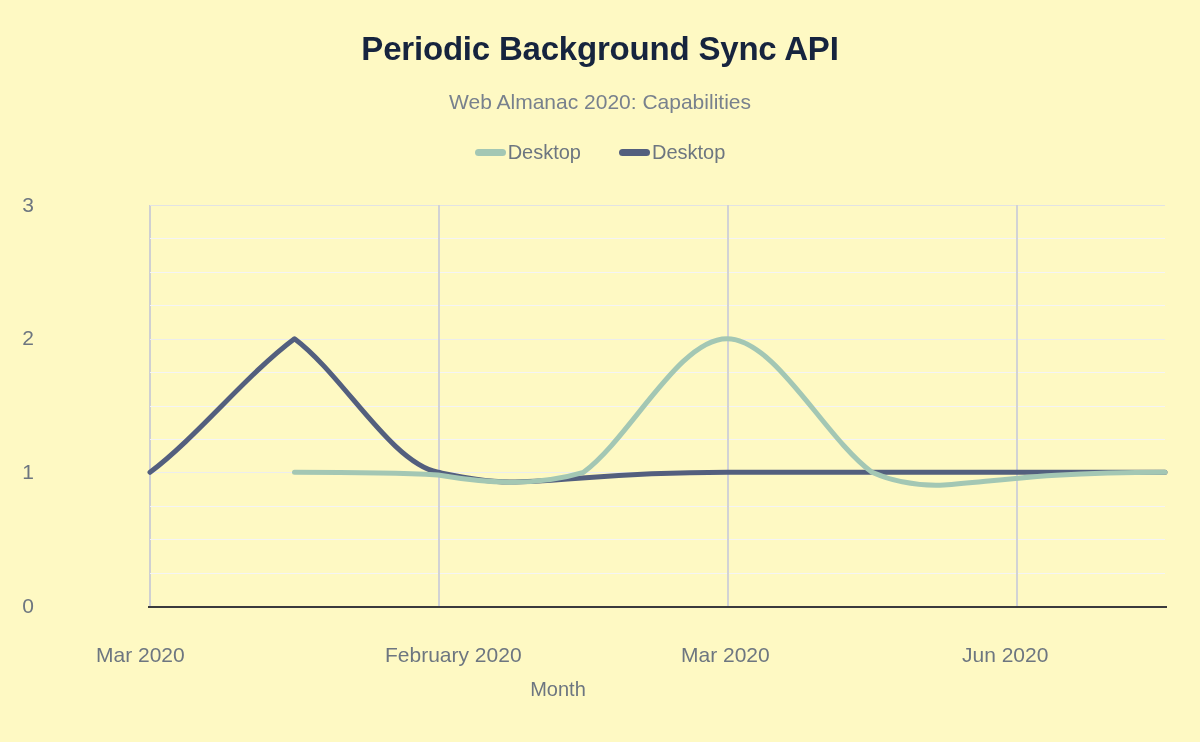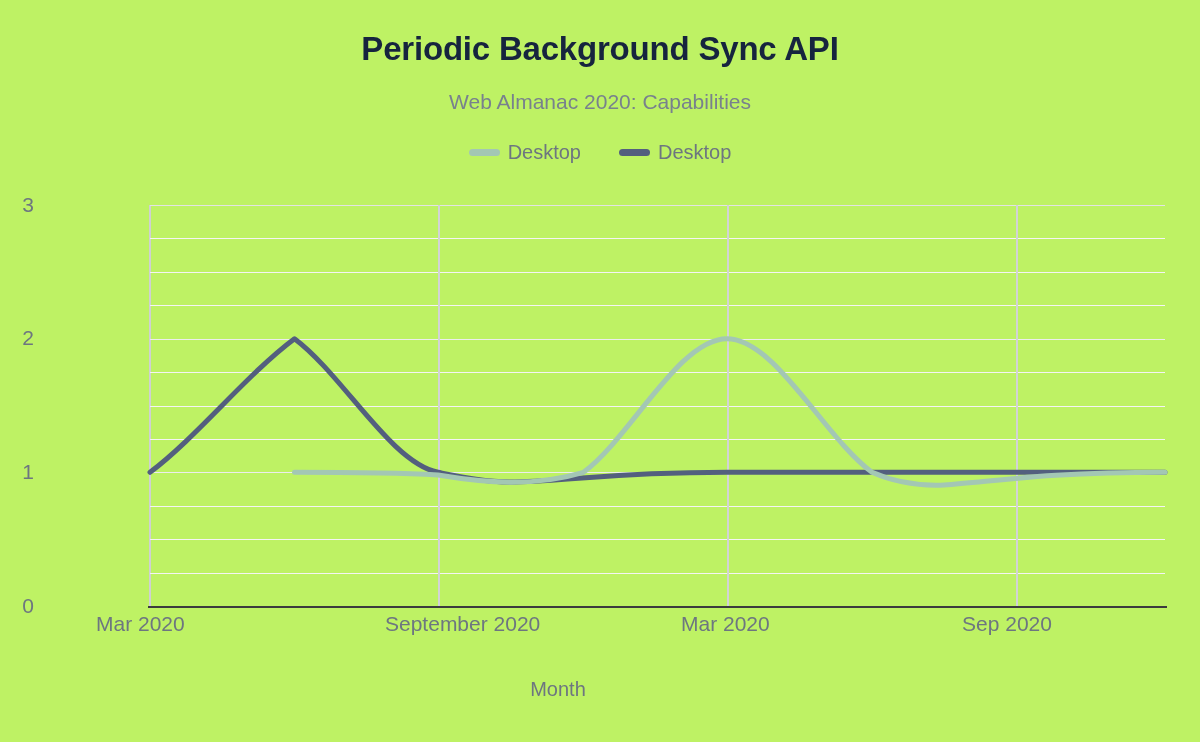--- a/index.html
+++ b/index.html
@@ -7,21 +7,21 @@
     margin: 0; padding: 0;
     width: 1200px; height: 742px;
     background: #ffffff;
     font-family: "Liberation Sans", sans-serif;
     overflow: hidden;
   }
   #chart-root {
     position: relative;
     width: 1200px;
     height: 742px;
-    background: #bef264;
+    background: #fef9c3;
   }
   .chart-title {
     position: absolute;
     top: 30px; left: 0; width: 1200px;
     text-align: center;
     font-size: 33px;
     font-weight: bold;
     color: #16243e;
     letter-spacing: -0.2px;
   }
@@ -37,21 +37,21 @@
     position: absolute;
     top: 141px; left: 0; width: 1200px;
     display: flex;
     justify-content: center;
     align-items: center;
     gap: 38px;
   }
   .legend-item {
     display: flex;
     align-items: center;
-    gap: 8px;
+    gap: 2px;
   }
   .legend-swatch {
     width: 31px; height: 7px;
     border-radius: 4px;
     display: block;
   }
   .legend-label {
     font-size: 20px;
     color: #6d7680;
   }
@@ -94,21 +94,21 @@
     position: absolute;
     right: 1166px;
     width: 50px;
     text-align: right;
     font-size: 21px;
     color: #6d7680;
     transform: translateY(-50%);
   }
   .xtick {
     position: absolute;
-    top: 612px;
+    top: 643px;
     font-size: 21px;
     color: #6d7680;
     white-space: nowrap;
   }
   .ylabel {
     position: absolute;
     left: -22px;
     top: 405px;
     font-size: 20px;
     color: #6d7680;
@@ -151,23 +151,23 @@
 
   <div class="ylabel">Number of top pages</div>
   <div class="xlabel">Month</div>
 
   <div class="ytick" style="top:205px">3</div>
   <div class="ytick" style="top:338px">2</div>
   <div class="ytick" style="top:472px">1</div>
   <div class="ytick" style="top:606px">0</div>
 
   <div class="xtick" style="left:96px">Mar 2020</div>
-  <div class="xtick" style="left:385px">September 2020</div>
+  <div class="xtick" style="left:385px">February 2020</div>
   <div class="xtick" style="left:681px">Mar 2020</div>
-  <div class="xtick" style="left:962px">Sep 2020</div>
+  <div class="xtick" style="left:962px">Jun 2020</div>
 
   <div class="plot-area">
 
     <div class="axis-left"></div>
     <div class="axis-bottom"></div>
 
     <div class="gridline-h top" style="top:0px"></div>
     <div class="gridline-h" style="top:33.4px"></div>
     <div class="gridline-h" style="top:66.8px"></div>
     <div class="gridline-h" style="top:100.2px"></div>

